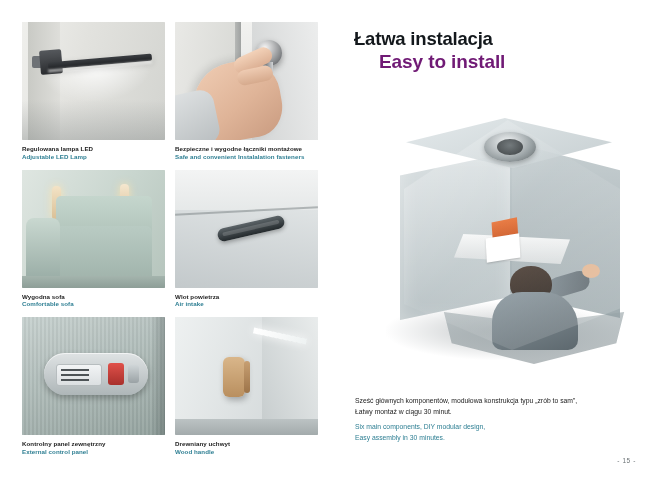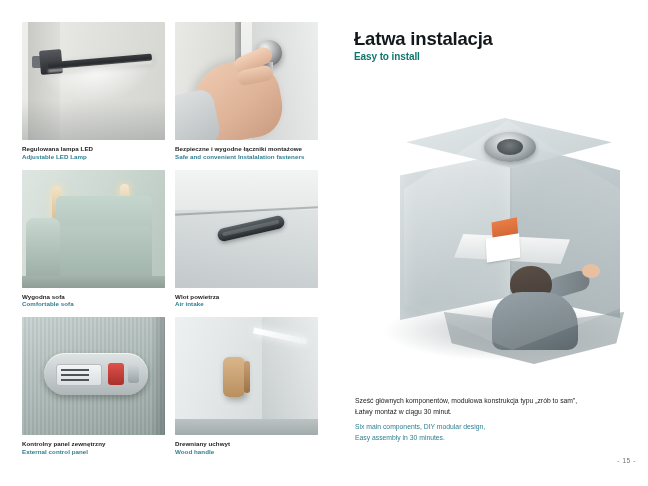--- a/index.html
+++ b/index.html
@@ -304,26 +304,27 @@
     top: 29px;
   }
   .heading .h-pl {
     font-size: 18.5px;
     font-weight: bold;
     color: #13181c;
     letter-spacing: -0.2px;
     line-height: 1.08;
   }
   .heading .h-en {
-    font-size: 10px;
+    font-size: 19px;
     font-weight: bold;
-    color: #0f766e;
+    color: #701a75;
     letter-spacing: -0.1px;
     line-height: 1.15;
     margin-top: 2px;
+    margin-left: 25px;
   }
 
   
   .clock {
     position: absolute;
     right: 20px;
     top: 30px;
     width: 84px;
     text-align: center;
   }

